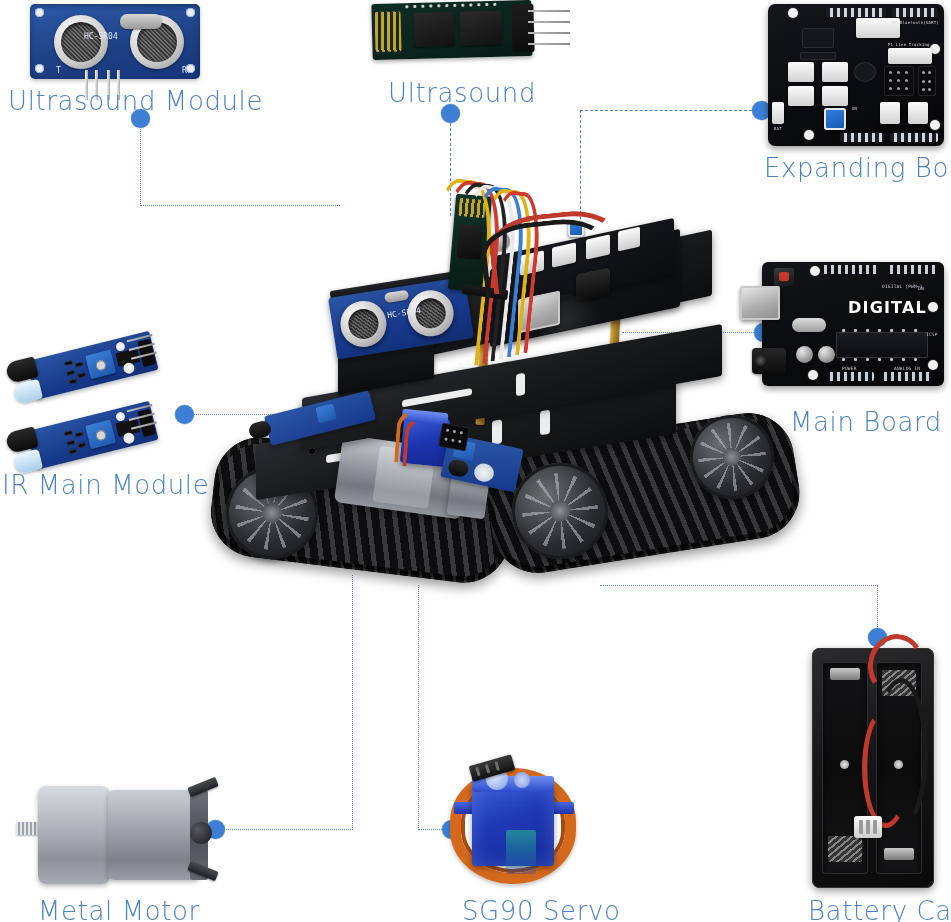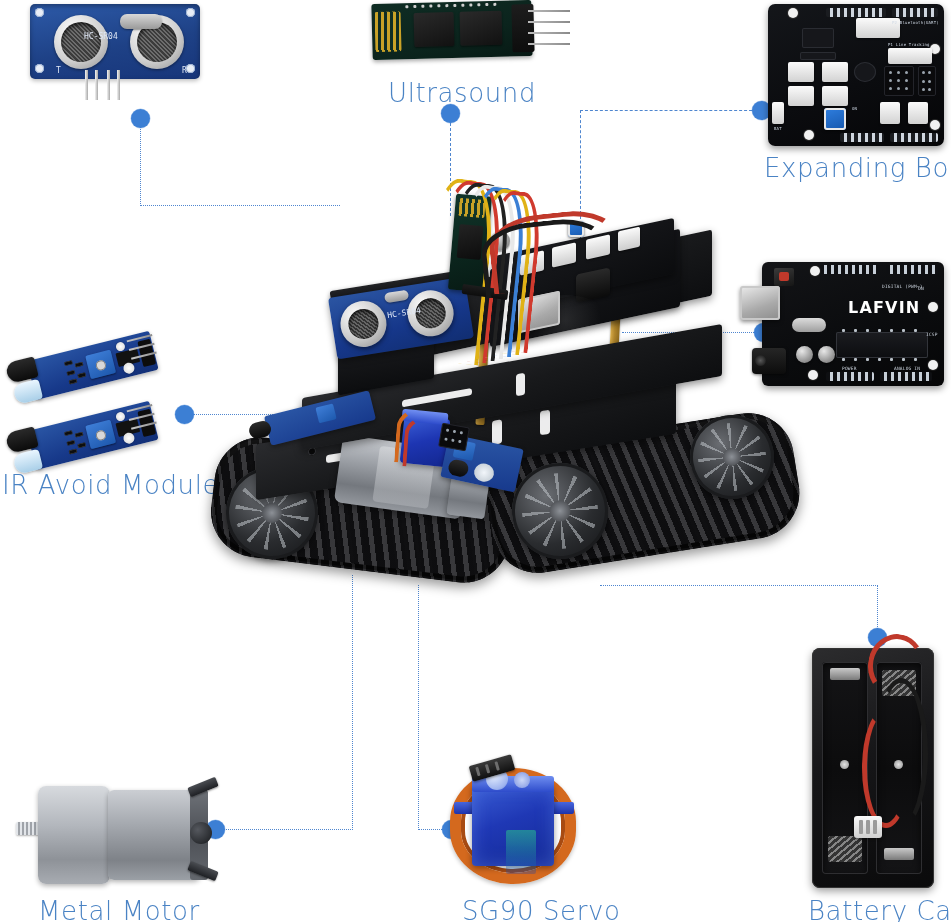--- a/index.html
+++ b/index.html
@@ -289,20 +289,21 @@
       <div class="us-crystal"></div>
       <div class="us-txt" style="left:54px;top:28px;">HC-SR04</div>
       <div class="us-txt" style="left:26px;top:62px;">T</div>
       <div class="us-txt" style="left:152px;top:62px;">R</div>
     </div>
     <div class="us-pin" style="left:85px;top:70px;height:30px;"></div>
     <div class="us-pin" style="left:95px;top:70px;height:30px;"></div>
     <div class="us-pin" style="left:107px;top:70px;height:30px;"></div>
     <div class="us-pin" style="left:117px;top:70px;height:30px;"></div>
   </div>
+  <div class="label" style="left:8px;top:86px;font-size:26px;">Ultrasound Module</div>
 
   <div class="part">
     <div class="bt-board">
       <div class="bt-ant"></div>
       <div class="bt-ic" style="left:42px;top:10px;width:40px;height:34px;"></div>
       <div class="bt-ic" style="left:88px;top:10px;width:42px;height:34px;"></div>
       <div class="bt-pad" style="left:34px;"></div>
         <div class="bt-pad" style="left:42px;"></div>
       <div class="bt-pad" style="left:50px;"></div>
         <div class="bt-pad" style="left:58px;"></div>
@@ -377,21 +378,21 @@
 
   <div class="part">
     <div class="mb-board">
       <div class="mb-usb"></div>
       <div class="mb-jack"></div>
       <div class="mb-reset"></div>
       <div class="mb-hdr" style="left:58px;top:3px;width:60px;"></div>
       <div class="mb-hdr" style="left:124px;top:3px;width:52px;"></div>
       <div class="mb-hdr" style="left:64px;top:110px;width:48px;"></div>
       <div class="mb-hdr" style="left:118px;top:110px;width:52px;"></div>
-      <div class="mb-logo">LAFVIN</div>
+      <div class="mb-logo">DIGITAL</div>
       <div class="mb-ic">
         <i style="left:6px"></i>
           <i style="left:18px"></i>
           <i style="left:30px"></i>
           <i style="left:42px"></i>
         <i style="left:54px"></i>
           <i style="left:66px"></i>
           <i style="left:78px"></i>
         <b style="left:6px"></b>
           <b style="left:18px"></b>
@@ -408,20 +409,21 @@
       <div class="mb-hole" style="left:166px;top:40px;"></div>
       <div class="mb-hole" style="left:166px;top:98px;"></div>
       <div class="mb-hole" style="left:46px;top:108px;"></div>
       <div class="mb-txt" style="left:120px;top:22px;">DIGITAL (PWM~)</div>
       <div class="mb-txt" style="left:80px;top:104px;">POWER</div>
       <div class="mb-txt" style="left:132px;top:104px;">ANALOG IN</div>
       <div class="mb-txt" style="left:156px;top:24px;">ON</div>
       <div class="mb-txt" style="left:164px;top:70px;">ICSP</div>
     </div>
   </div>
+  <div class="label" style="left:790px;top:407px;font-size:26px;">Main Board</div>
 
   <div class="part">
     <div class="ir" style="left:8px;top:342px;">
       <div class="ir-board">
         <div class="ir-pot"></div>
         <div class="ir-ic"></div>
         <div class="ir-ledw" style="left:90px;top:4px;width:9px;height:9px;"></div>
         <div class="ir-ledw" style="left:92px;top:26px;width:11px;height:11px;"></div>
         <div class="ir-res" style="left:36px;top:10px;"></div>
         <div class="ir-res" style="left:36px;top:20px;"></div>
@@ -453,21 +455,21 @@
       </div>
       <div class="ir-led-dark"></div>
       <div class="ir-led-clear"></div>
       <div class="ir-pins">
         <i style="top:0px;"></i>
           <i style="top:9px;"></i>
           <i style="top:18px;"></i>
       </div>
     </div>
   </div>
-  <div class="label" style="left:2px;top:470px;font-size:26px;">IR Avoid Module</div>
+  <div class="label" style="left:2px;top:470px;font-size:26px;">IR Main Module</div>
 
   <div class="part mm">
     <div class="mm-shaft"></div>
     <div class="mm-gear"></div>
     <div class="mm-body"></div>
     <div class="mm-cap"></div>
     <div class="mm-hub"></div>
     <div class="mm-term" style="left:150px;top:0px;width:30px;height:10px;transform:rotate(-22deg);"></div>
     <div class="mm-term" style="left:150px;top:84px;width:30px;height:10px;transform:rotate(22deg);"></div>
   </div>

